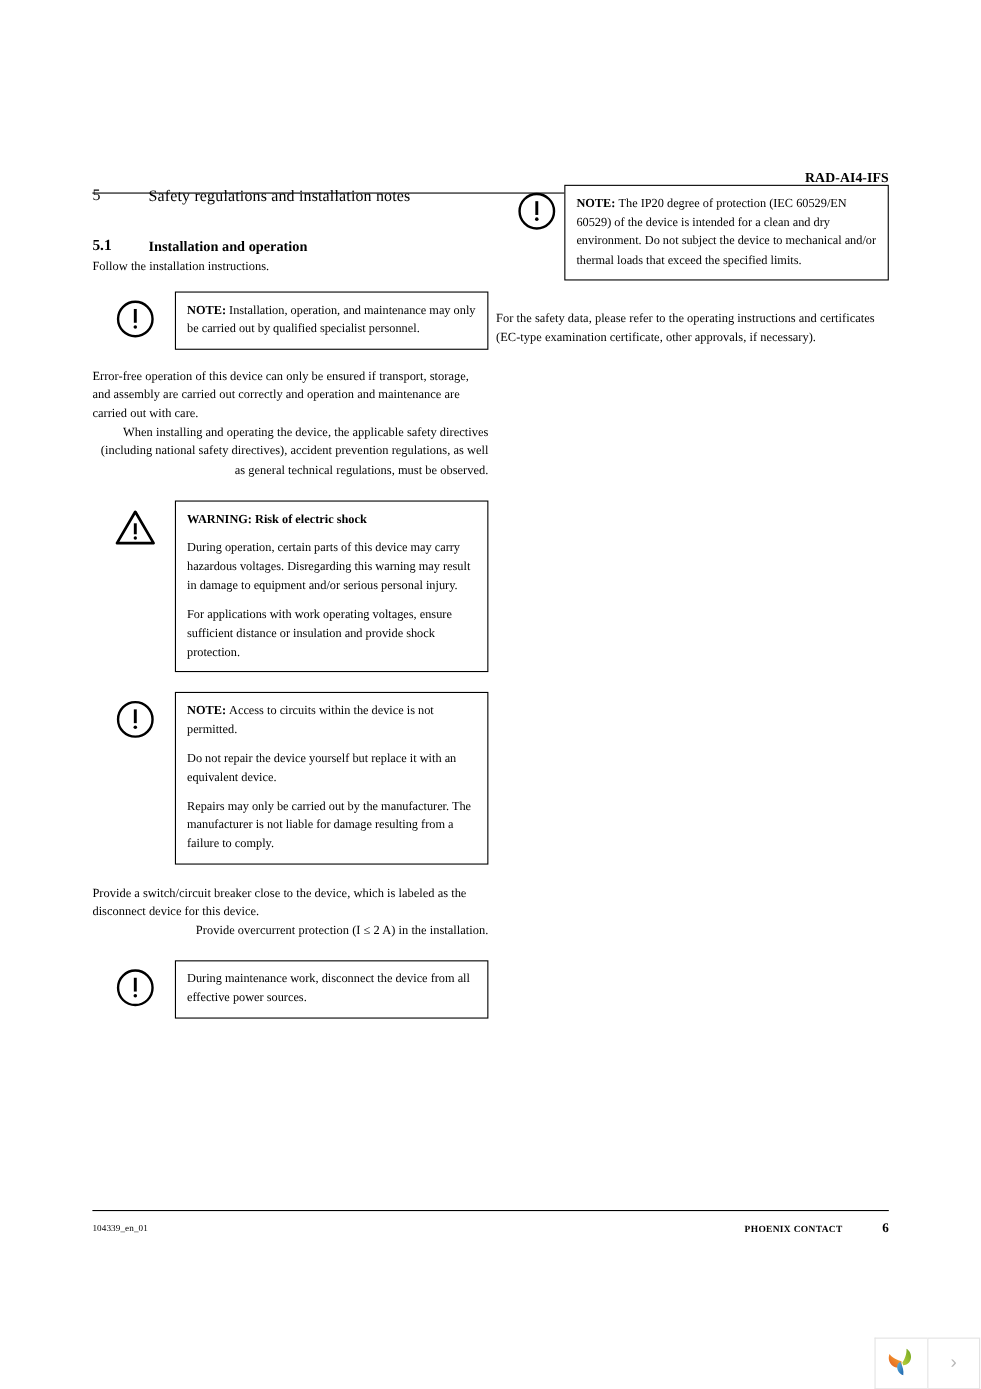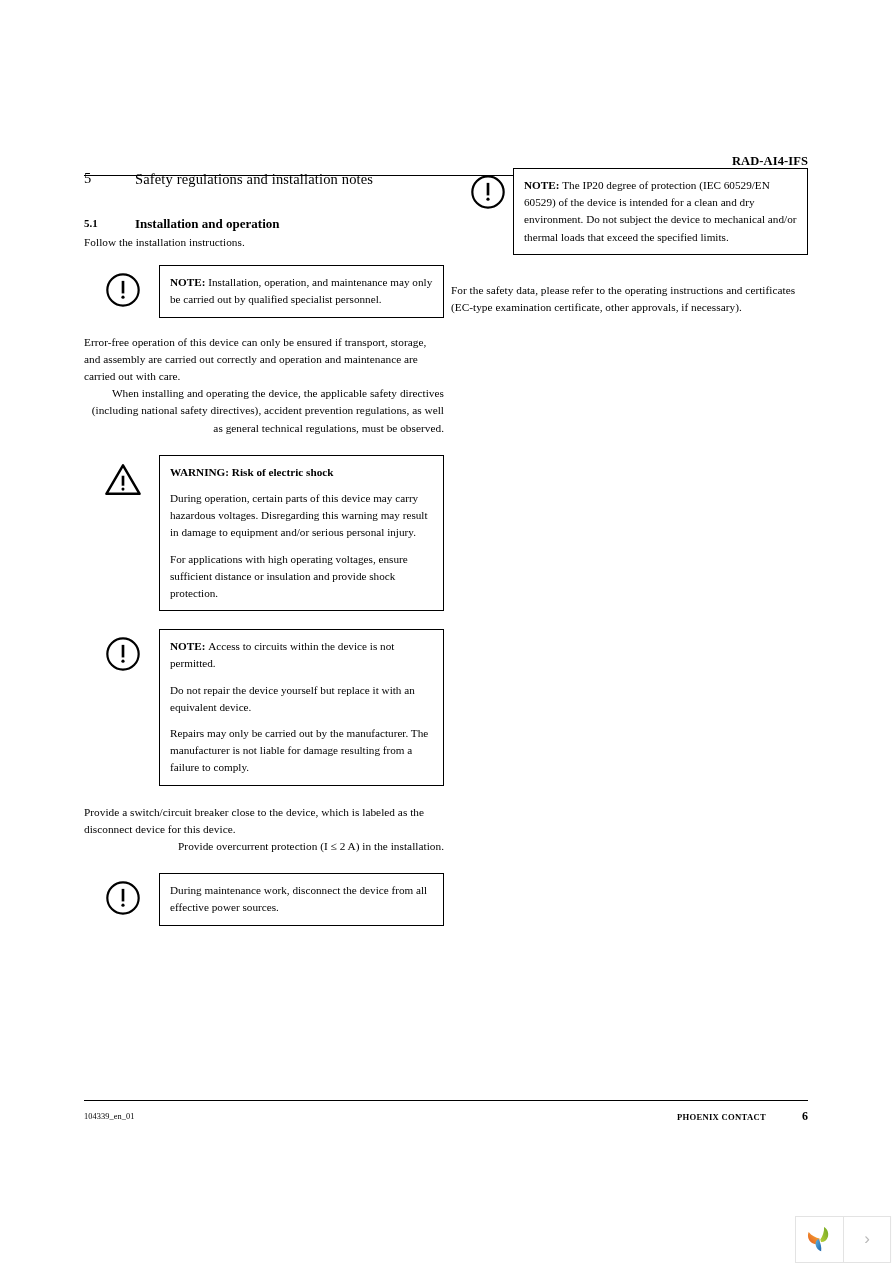--- a/index.html
+++ b/index.html
@@ -90,21 +90,21 @@
   }
   .h2-row {
     position: relative;
     margin-top: 26px;
     height: 18px;
   }
   .h2-num {
     position: absolute;
     left: 0;
     top: 0;
-    font-size: 11px;
+    font-size: 14px;
     font-weight: bold;
     line-height: 15px;
   }
   .h2-text {
     margin-left: 51px;
     font-size: 13px;
     font-weight: bold;
     line-height: 15px;
   }
 
@@ -274,21 +274,21 @@
       <span class="callout-icon">
         <svg viewBox="0 0 40 40" width="38" height="38" aria-hidden="true">
           <path d="M20 4.5 L37.5 34.5 L2.5 34.5 Z" fill="none" stroke="#000" stroke-width="2.6" stroke-linejoin="round"></path>
           <rect x="18.6" y="15.5" width="2.8" height="10.5" fill="#000"></rect>
           <circle cx="20" cy="29.6" r="1.6" fill="#000"></circle>
         </svg>
       </span>
       <div class="callout-box">
         <p class="title">WARNING: Risk of electric shock</p>
         <p>During operation, certain parts of this device may carry hazardous voltages. Disregarding this warning may result in damage to equipment and/or serious personal injury.</p>
-        <p>For applications with high operating voltages, ensure sufficient distance or insulation and provide shock protection.</p>
+        <p>For applications with work operating voltages, ensure sufficient distance or insulation and provide shock protection.</p>
       </div>
     </div>
 
     <div class="callout" style="margin-top:18px;">
       <span class="callout-icon">
         <svg viewBox="0 0 40 40" width="38" height="38" aria-hidden="true">
           <circle cx="20" cy="20" r="16.5" fill="none" stroke="#000" stroke-width="2.3"></circle>
           <rect x="18.6" y="10.4" width="2.8" height="13.2" fill="#000"></rect>
           <circle cx="20" cy="27.6" r="1.7" fill="#000"></circle>
         </svg>

